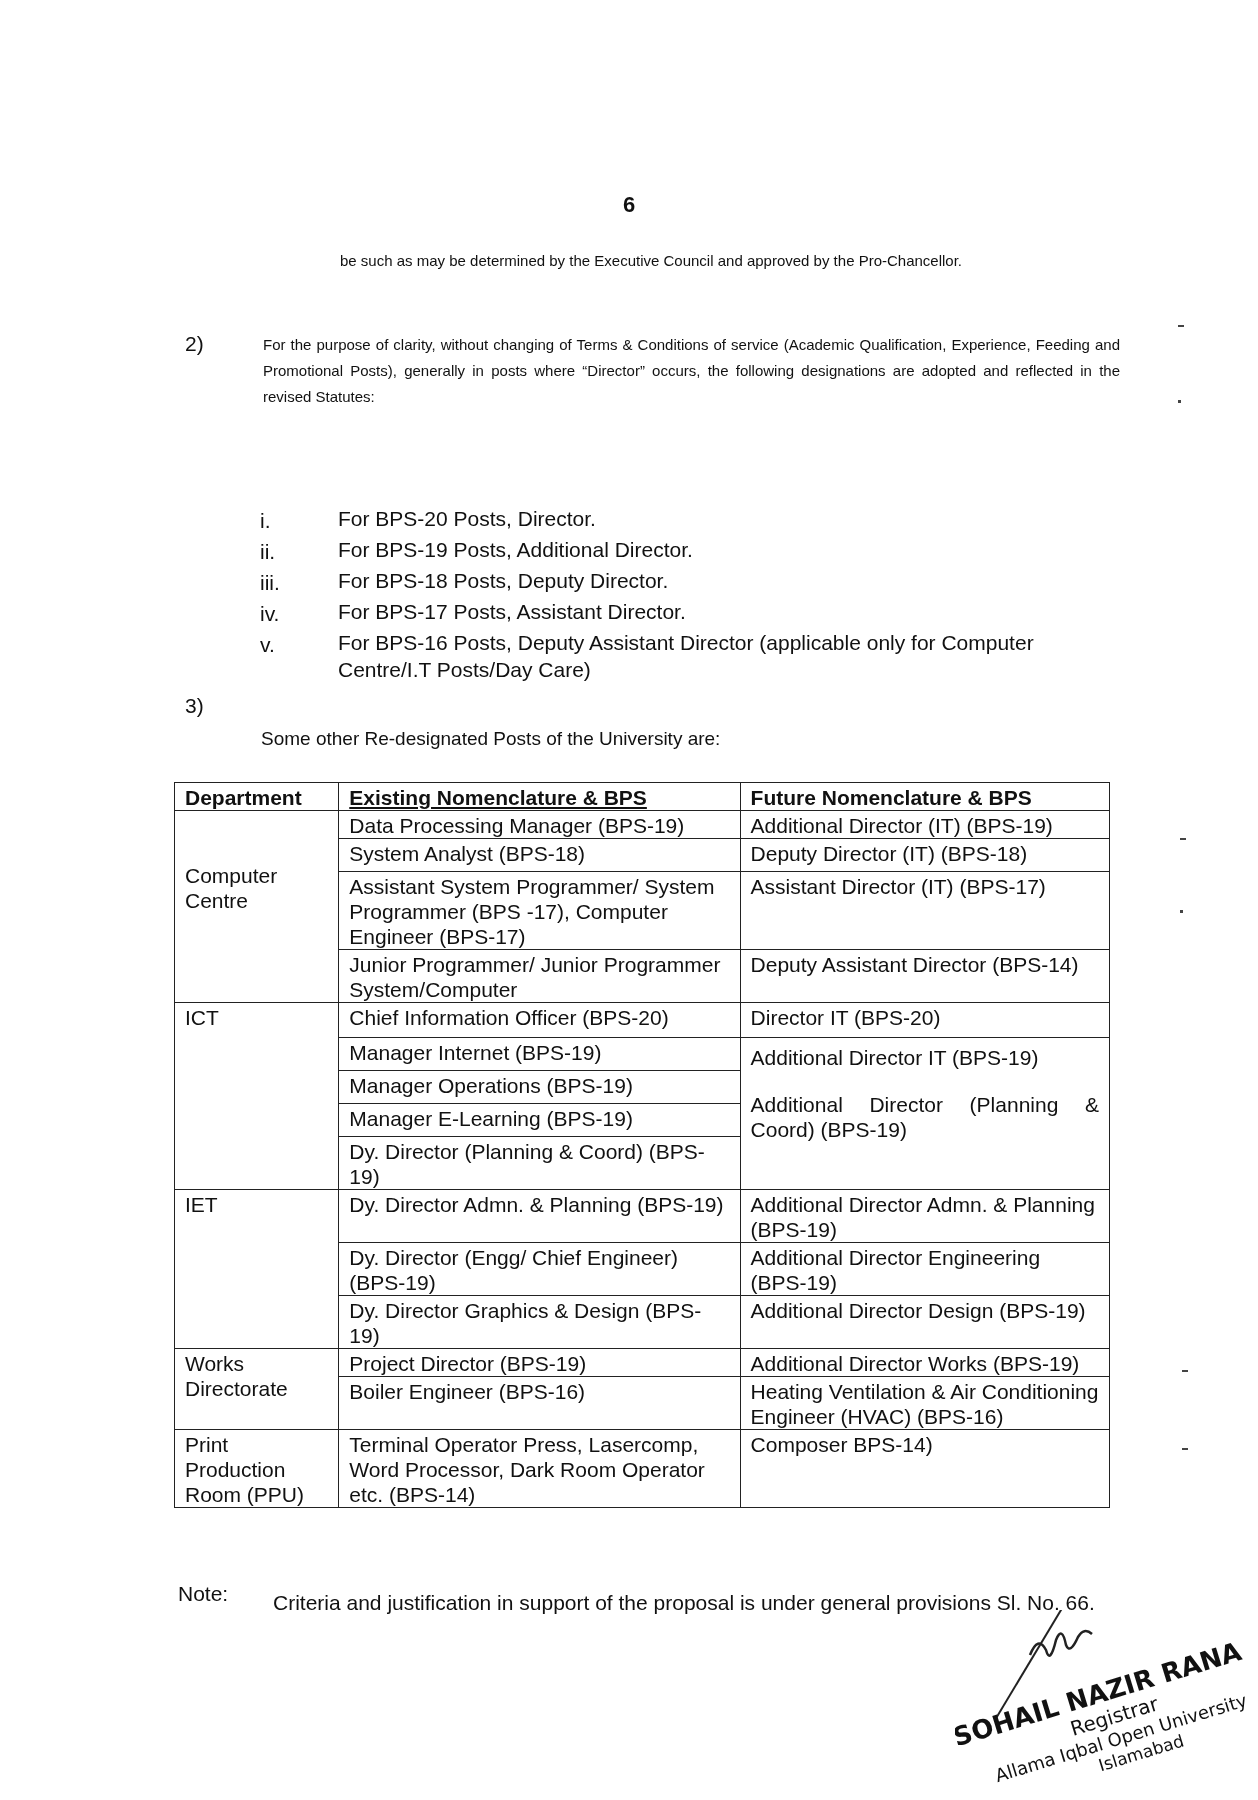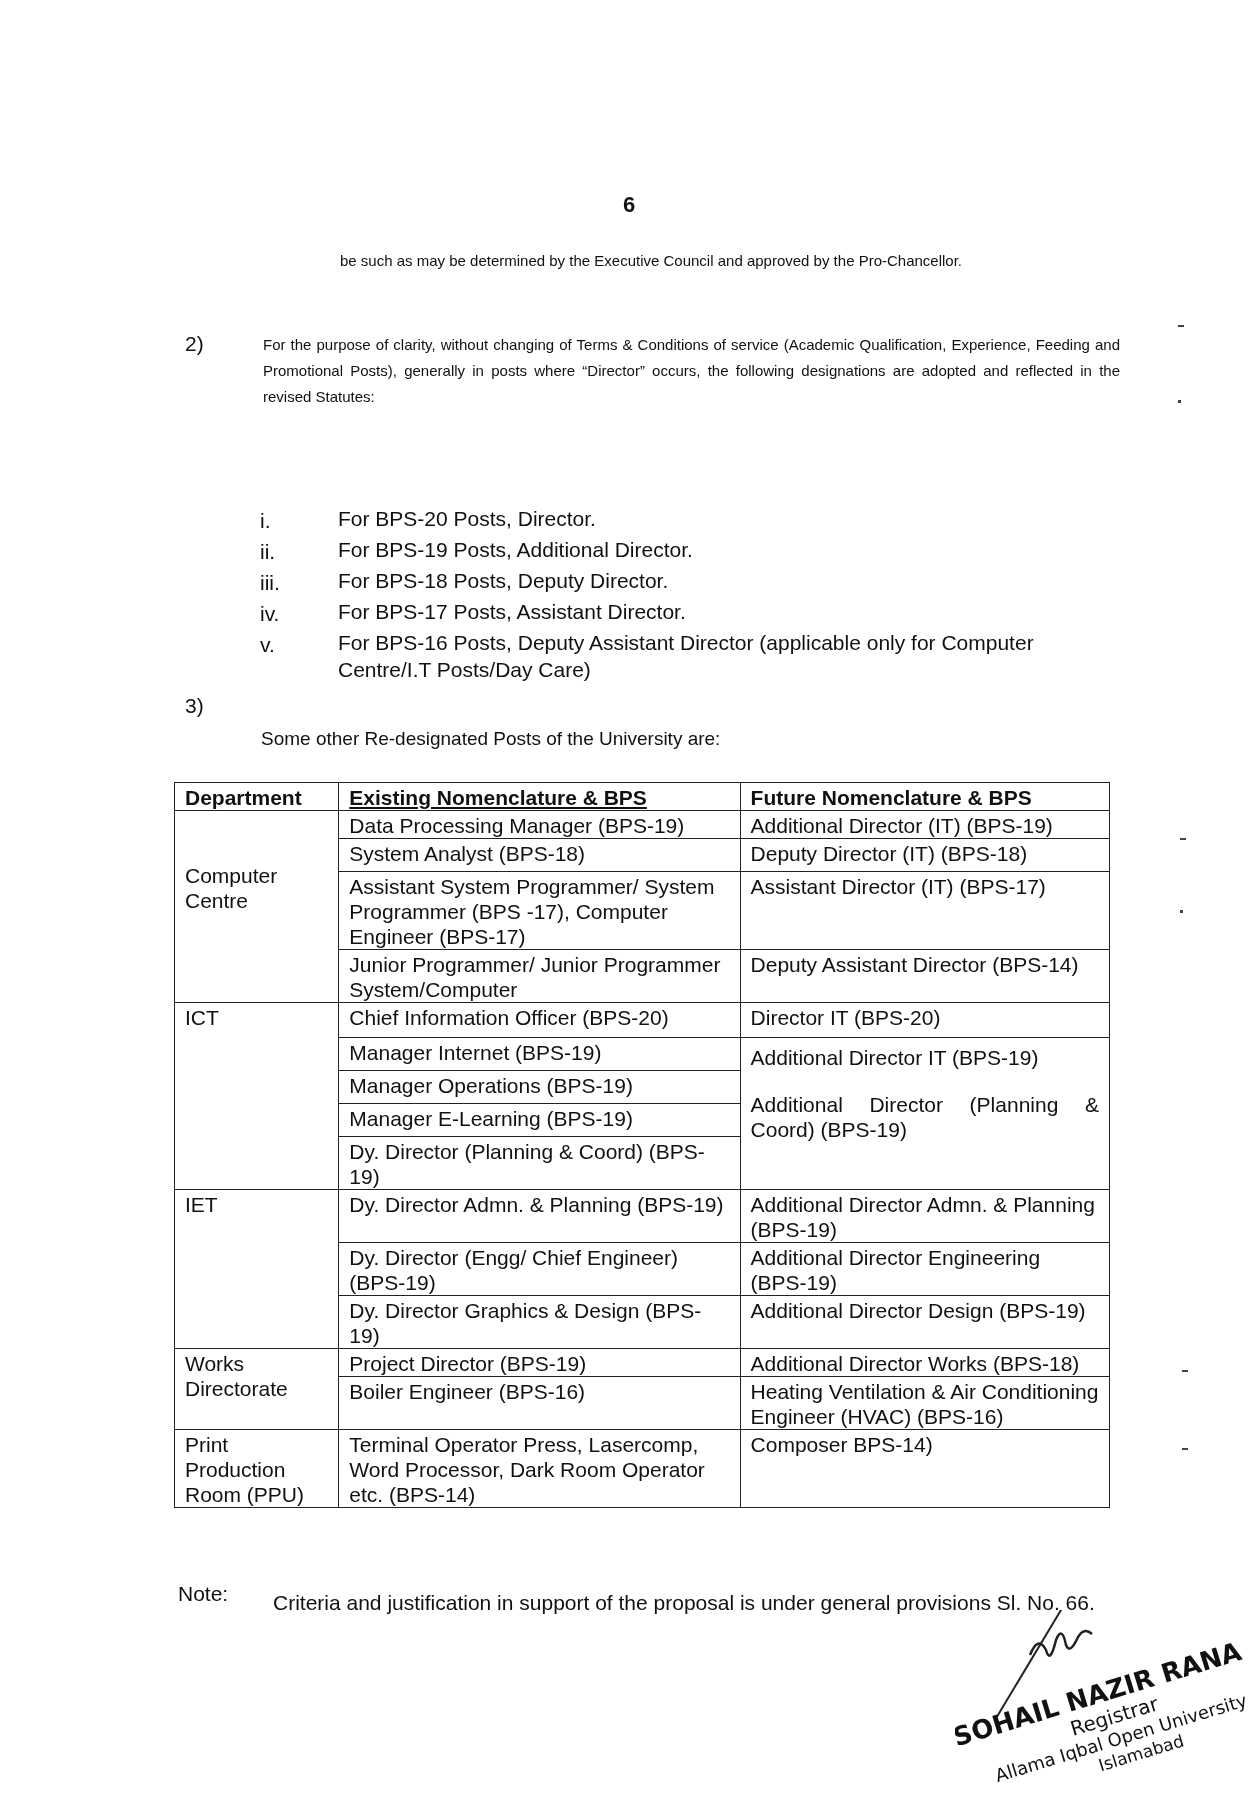--- a/index.html
+++ b/index.html
@@ -135,21 +135,21 @@
       <td>Additional Director Engineering (BPS-19)</td>
     </tr>
     <tr>
       <td>Dy. Director Graphics &amp; Design (BPS-19)</td>
       <td>Additional Director Design (BPS-19)</td>
     </tr>
 
     <tr>
       <td rowspan="2">Works Directorate</td>
       <td>Project Director (BPS-19)</td>
-      <td class="just">Additional Director Works (BPS-18)</td>
+      <td class="just">Additional Director Works (BPS-19)</td>
     </tr>
     <tr>
       <td>Boiler Engineer (BPS-16)</td>
       <td class="just">Heating Ventilation &amp; Air Conditioning Engineer (HVAC) (BPS-16)</td>
     </tr>
 
     <tr>
       <td>Print Production Room (PPU)</td>
       <td>Terminal Operator Press, Lasercomp, Word Processor, Dark Room Operator etc. (BPS-14)</td>
       <td>Composer BPS-14)</td>

